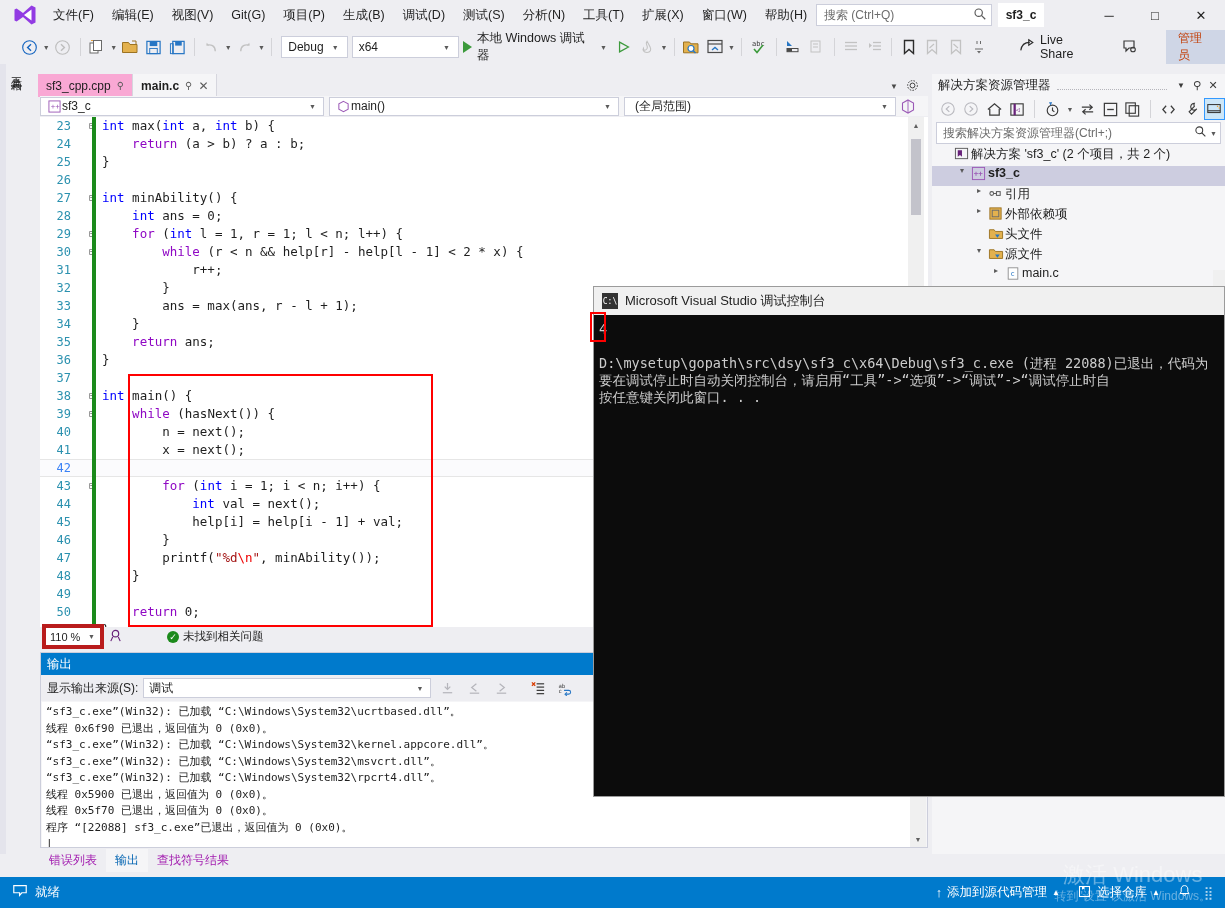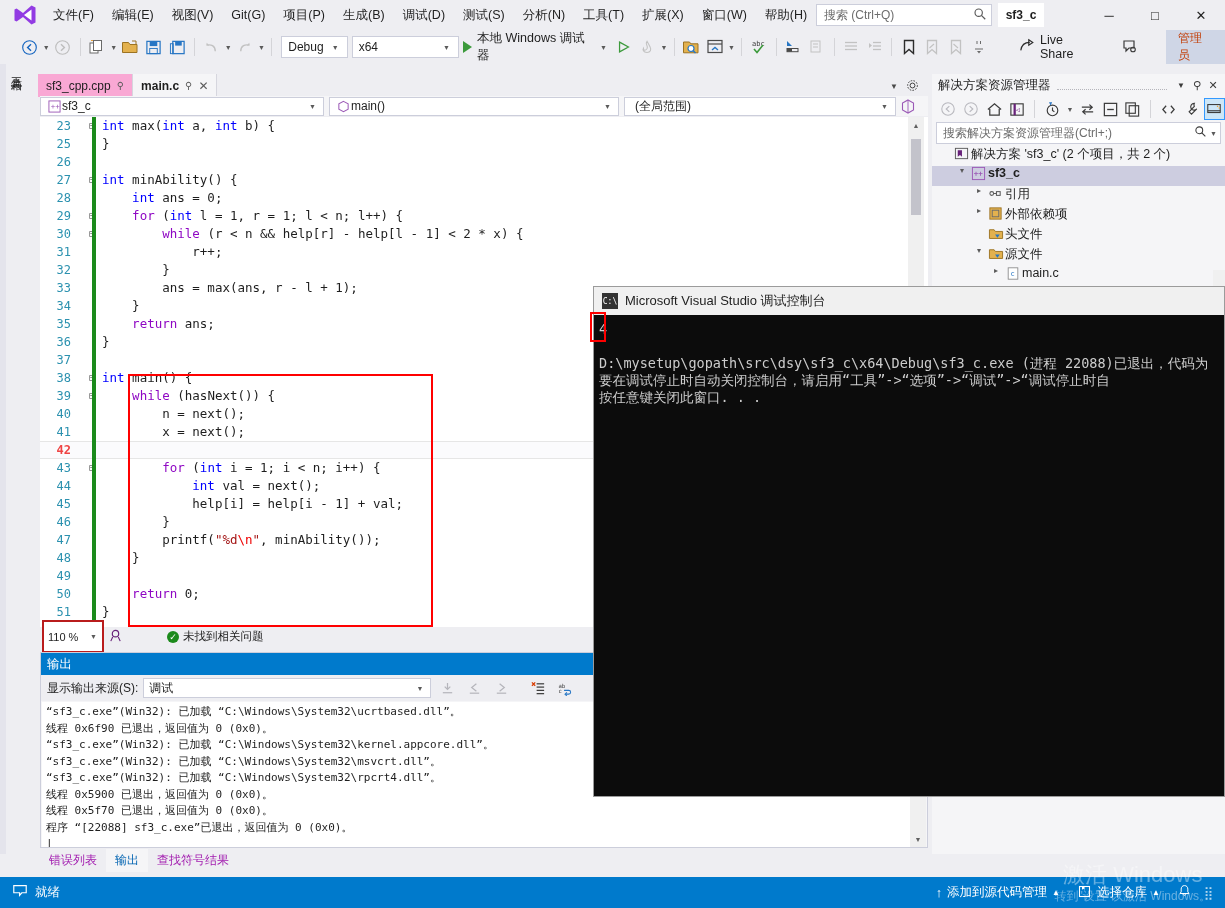--- a/index.html
+++ b/index.html
@@ -103,21 +103,21 @@
   .editor{
     position:absolute; left:40px; top:117px; width:888px; height:510px;
     background:#ffffff; overflow:hidden;
   }
   .code-rows{ position:absolute; left:0; top:0; width:888px; }
   .row{ height:18px; display:flex; align-items:center; font-family:"DejaVu Sans Mono","Liberation Mono",monospace;
         font-size:12.5px; line-height:18px; white-space:pre; }
   .row.cur{ border-top:1px solid #e6e6e6; border-bottom:1px solid #e6e6e6; background:#fbfbfd;}
   .ln{ width:38px; text-align:right; padding-right:7px; color:#2b91af; font-size:12px;
        font-family:"DejaVu Sans Mono","Liberation Mono",monospace; flex:none; }
-  .ln.b{ color:#ef4444; font-weight:bold; }
+  .ln.b{ color:#3b82f6; font-weight:normal; }
   .gutter-mark{ width:6px; flex:none; }
   .glyph{ width:16px; flex:none; text-align:center; color:#6f6f6f; font-size:10px; }
   .code{ flex:1; padding-left:2px; }
   .kw{ color:#0000ff; }
   .ctl{ color:#8f08c4; }
   .str{ color:#a31515; }
   .esc{ color:#ee0000; }
 
   .change-bar{ position:absolute; left:40px; top:117px; width:4px; background:#1b8a1b; }
 
@@ -132,21 +132,21 @@
   .edit-scrollbar .up,.edit-scrollbar .dn{ position:absolute; left:0; width:16px; height:16px;
       display:flex; align-items:center; justify-content:center; font-size:7px; color:#606060;}
   .edit-scrollbar .up{top:0;} .edit-scrollbar .dn{bottom:0;}
 
   
   .editstatus{
     position:absolute; left:40px; top:627px; width:888px; height:19px;
     background:#eeeef2; display:flex; align-items:center; gap:4px; padding-left:2px;
     font-size:11.5px;
   }
-  .zoom-combo{ width:62px; height:33px; border:2px solid #b91c1c; background:#fff;
+  .zoom-combo{ width:62px; height:25px; border:4px solid #b91c1c; background:#fff;
     display:flex; align-items:center; padding:0 2px 0 4px; font-size:11px;}
   .zoom-combo .zv{ flex:1; }
   .zoom-combo .zc{ font-size:7px; color:#5a5a5a; padding-right:3px; }
   .ok-dot{ width:12px;height:12px;border-radius:50%; background:#1b8a1b; color:#fff;
      font-size:9px; display:flex; align-items:center; justify-content:center; }
 
   
   .outpane{ position:absolute; left:40px; top:652px; width:888px; height:196px; background:#f5f5f7;
      border:1px solid #cccedb; }
   .out-title{ height:22px; background:#007acc; color:#fff; display:flex; align-items:center;
@@ -515,20 +515,21 @@
       <svg width="14" height="15" viewBox="0 0 14 15">
           <path d="M7 1 L12.5 4 L12.5 11 L7 14 L1.5 11 L1.5 4 z" fill="none" stroke="#9b59b6" stroke-width="1.1"></path>
           <line x1="7" y1="1" x2="7" y2="14" stroke="#9b59b6" stroke-width="0.9"></line>
         </svg>
     </span>
   </div>
 
   <div class="editor">
     <div class="code-rows">
         <div class="row"><span class="ln">23</span><span class="gutter-mark"></span><span class="glyph">⊟</span><span class="code"><span class="kw">int</span> max(<span class="kw">int</span> a, <span class="kw">int</span> b) {</span></div>
+        <div class="row"><span class="ln">24</span><span class="gutter-mark"></span><span class="glyph"></span><span class="code">    <span class="ctl">return</span> (a &gt; b) ? a : b;</span></div>
         <div class="row"><span class="ln">25</span><span class="gutter-mark"></span><span class="glyph"></span><span class="code">}</span></div>
         <div class="row"><span class="ln">26</span><span class="gutter-mark"></span><span class="glyph"></span><span class="code"></span></div>
         <div class="row"><span class="ln">27</span><span class="gutter-mark"></span><span class="glyph">⊟</span><span class="code"><span class="kw">int</span> minAbility() {</span></div>
         <div class="row"><span class="ln">28</span><span class="gutter-mark"></span><span class="glyph"></span><span class="code">    <span class="kw">int</span> ans = 0;</span></div>
         <div class="row"><span class="ln">29</span><span class="gutter-mark"></span><span class="glyph">⊟</span><span class="code">    <span class="ctl">for</span> (<span class="kw">int</span> l = 1, r = 1; l &lt; n; l++) {</span></div>
         <div class="row"><span class="ln">30</span><span class="gutter-mark"></span><span class="glyph">⊟</span><span class="code">        <span class="ctl">while</span> (r &lt; n &amp;&amp; help[r] - help[l - 1] &lt; 2 * x) {</span></div>
         <div class="row"><span class="ln">31</span><span class="gutter-mark"></span><span class="glyph"></span><span class="code">            r++;</span></div>
         <div class="row"><span class="ln">32</span><span class="gutter-mark"></span><span class="glyph"></span><span class="code">        }</span></div>
         <div class="row"><span class="ln">33</span><span class="gutter-mark"></span><span class="glyph"></span><span class="code">        ans = max(ans, r - l + 1);</span></div>
         <div class="row"><span class="ln">34</span><span class="gutter-mark"></span><span class="glyph"></span><span class="code">    }</span></div>

